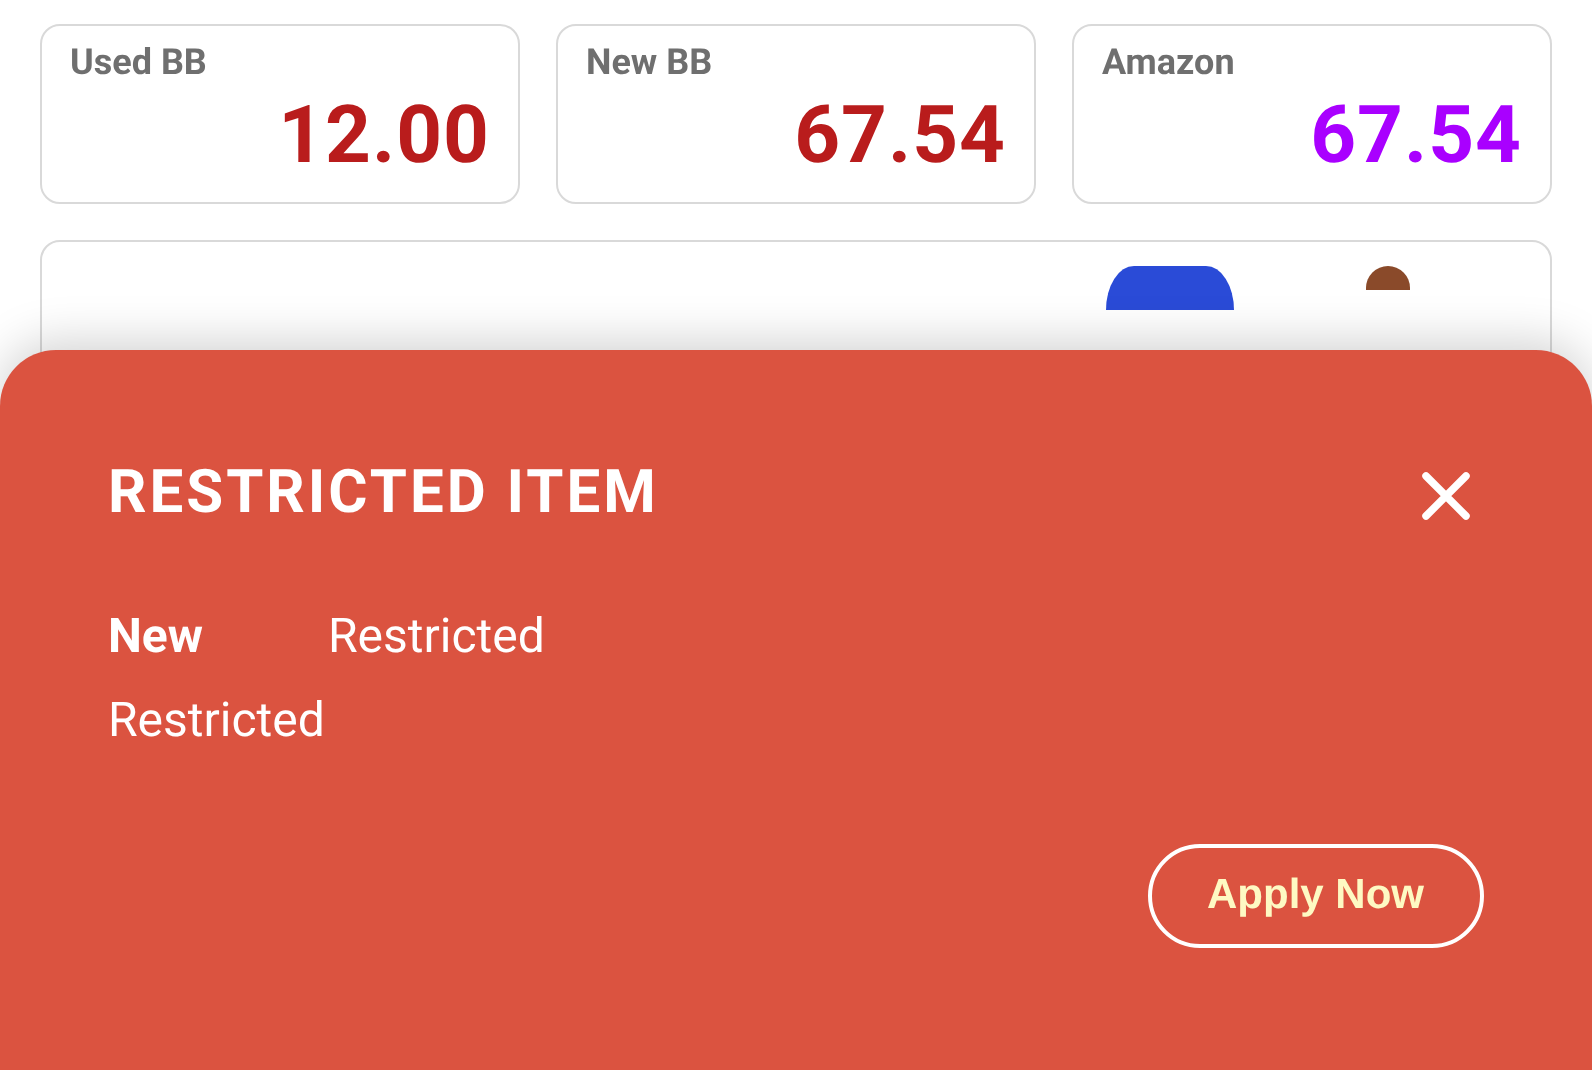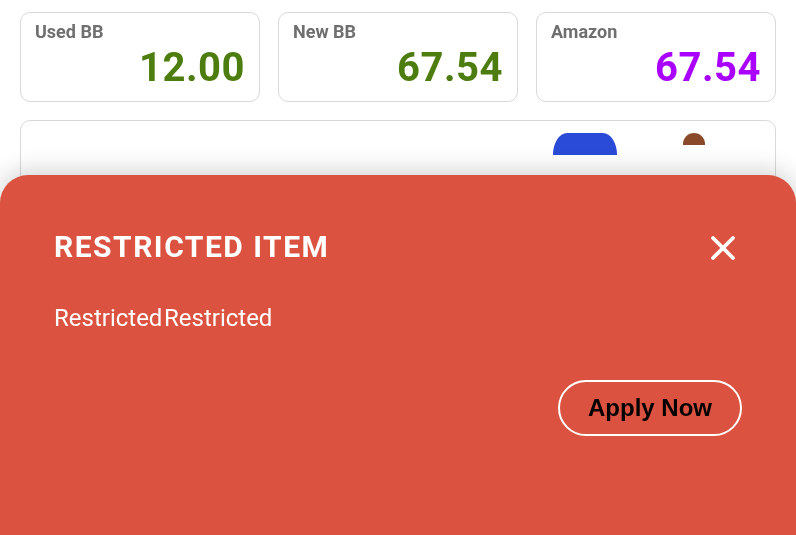--- a/index.html
+++ b/index.html
@@ -35,21 +35,21 @@
     color: #6f6f6f;
     font-weight: 700;
     margin-bottom: 2px;
   }
   .price-card .value {
     font-size: 40px;
     font-weight: 700;
     text-align: right;
     letter-spacing: 0.5px;
   }
-  .value.orange { color: #4d7c0f; }
+  .value.orange { color: #b91c1c; }
   .value.purple { color: #a900ff; }
 
   
   .big-card {
     border: 1px solid #d9d9d9;
     border-radius: 10px;
     background: #fff;
     height: 200px;
     position: relative;
   }
@@ -117,22 +117,22 @@
     font-size: 24px;
     margin-bottom: 48px;
   }
   .status-table .k { font-weight: 700; }
   .status-table .v { font-weight: 400; }
 
   .actions { display: flex; justify-content: flex-end; }
   .apply-btn {
     border: 2.5px solid #ffffff;
     background: transparent;
-    color: #000000;
-    font-size: 24px;
+    color: #fef9c3;
+    font-size: 21px;
     font-weight: 700;
     padding: 12px 28px;
     border-radius: 999px;
     cursor: pointer;
   }
 </style>
 </head>
 <body>
 
 <div class="container">
@@ -167,20 +167,21 @@
     <button class="close-btn">
       <span>
         <svg viewBox="0 0 24 24" fill="none">
             <path d="M4 4 L20 20 M20 4 L4 20" stroke-linecap="round"></path>
           </svg>
       </span>
     </button>
   </div>
 
   <div class="status-table">
+    <div class="k">New</div>
     <div class="v">Restricted</div>
     <div class="v">Restricted</div>
   </div>
 
   <div class="actions">
     <button class="apply-btn">Apply Now</button>
   </div>
 </div>
 
 </body></html>

